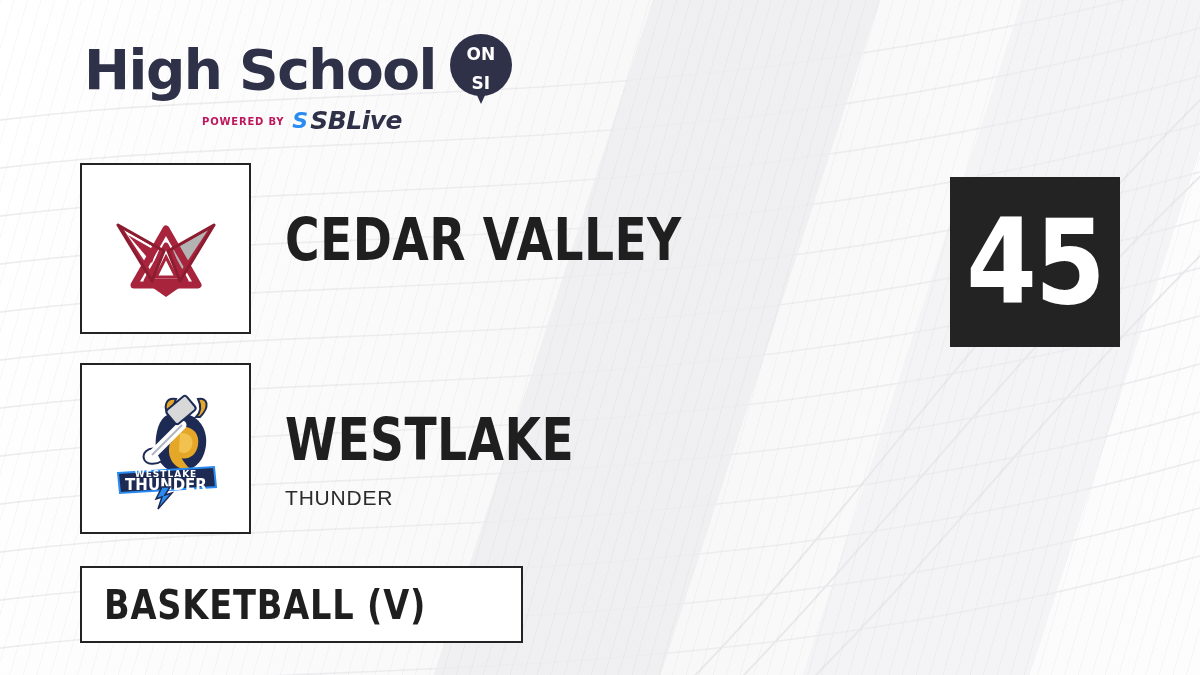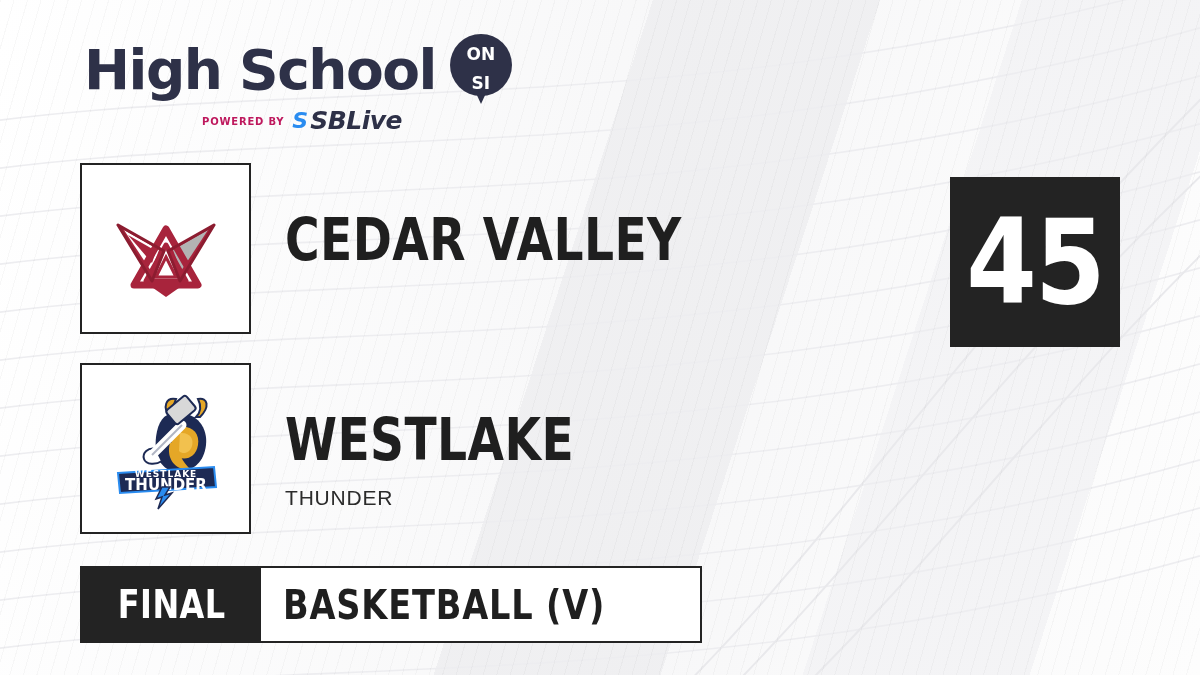--- a/index.html
+++ b/index.html
@@ -347,21 +347,18 @@
       <div class="team-name">WESTLAKE</div>
       <div class="team-mascot">THUNDER</div>
     </div>
   </div>
 
   <div class="score-box" id="score-0">
     <div class="score-value">45</div>
   </div>
 
   <div class="status-bar">
-    <div class="status-final">
-      <div class="status-final-text">FINAL</div>
-    </div>
     <div class="status-sport">
       <div class="status-sport-text">BASKETBALL (V)</div>
     </div>
   </div>
 
 </div>
 
 </body></html>

